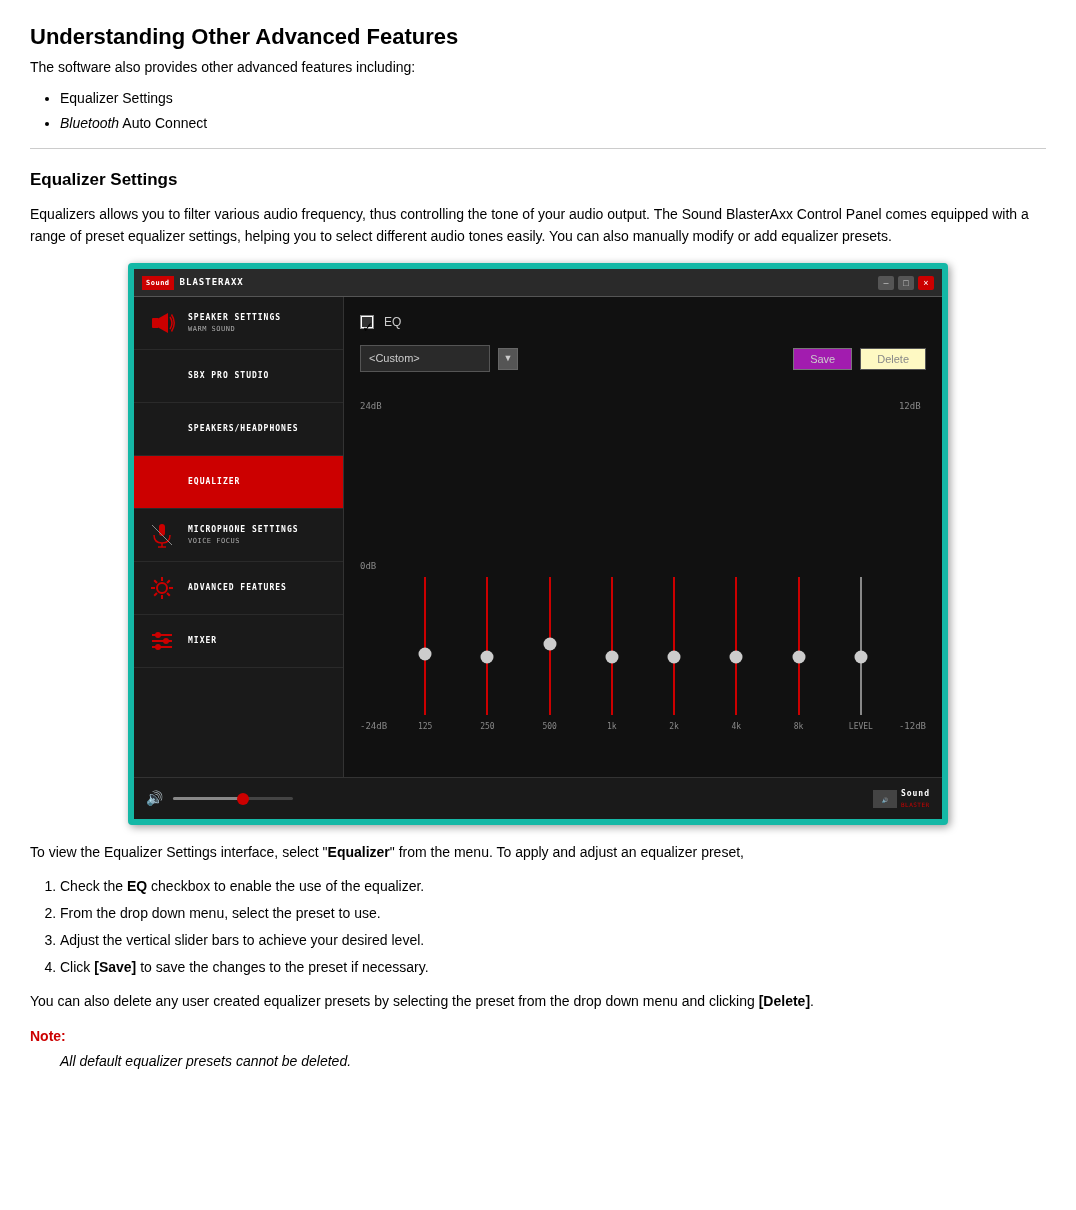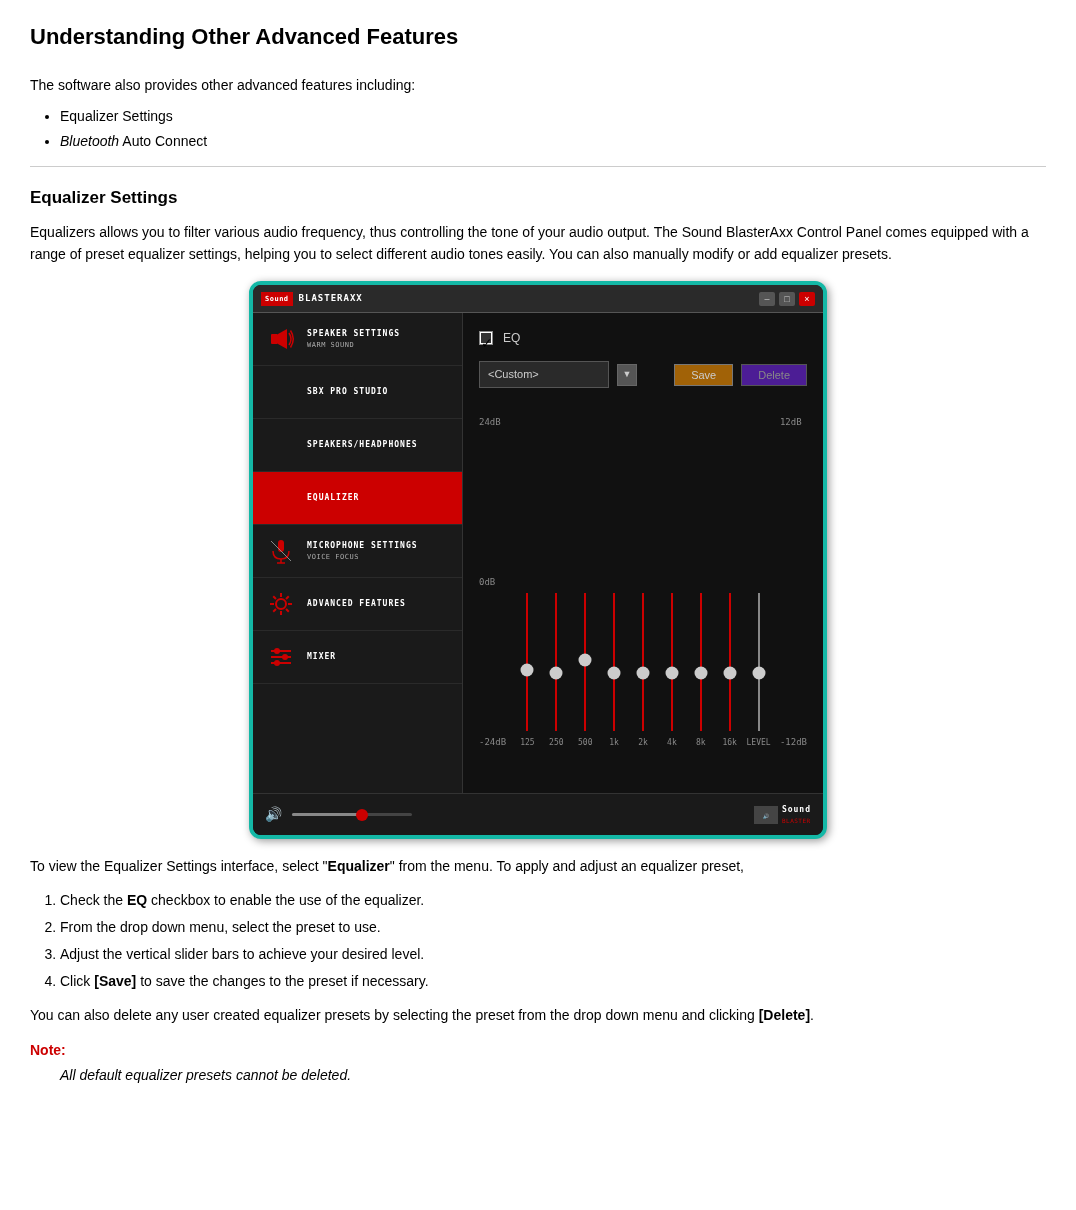--- a/index.html
+++ b/index.html
@@ -8,21 +8,21 @@
       font-size: 14px;
       color: #000;
       background: #fff;
       width: 1076px;
       padding: 20px 30px 30px 30px;
       line-height: 1.5;
     }
     h1 {
       font-size: 22px;
       font-weight: bold;
-      margin-bottom: 22px;
+      margin-bottom: 4px;
     }
     h2 {
       font-size: 17px;
       font-weight: bold;
       color: #000;
       margin-bottom: 10px;
       margin-top: 18px;
     }
     .intro-text {
       margin-bottom: 10px;
@@ -39,24 +39,24 @@
       margin-bottom: 14px;
       line-height: 1.6;
     }
     .screenshot-container {
       display: flex;
       justify-content: center;
       margin: 16px 0 16px 0;
     }
     
     .app-window {
-      width: 578px;
+      width: 820px;
       background: #1a1a1a;
-      border: 4px solid #14b8a6;
-      border-radius: 12px;
+      border: 6px solid #14b8a6;
+      border-radius: 4px;
       overflow: hidden;
       box-shadow: 2px 2px 8px rgba(0,0,0,0.4);
     }
     .app-titlebar {
       background: #2a2a2a;
       height: 28px;
       display: flex;
       align-items: center;
       justify-content: space-between;
       padding: 0 8px;
@@ -211,29 +211,29 @@
       height: 22px;
       background: #555;
       border: 1px solid #666;
       display: flex;
       align-items: center;
       justify-content: center;
       color: #ccc;
       font-size: 9px;
     }
     .eq-save-btn {
-      background: #a16207;
+      background: #a21caf;
       border: 1px solid #777;
       color: #ccc;
       font-size: 11px;
       padding: 4px 16px;
       cursor: pointer;
     }
     .eq-delete-btn {
-      background: #4c1d95;
+      background: #fef9c3;
       border: 1px solid #555;
       color: #888;
       font-size: 11px;
       padding: 4px 16px;
       cursor: pointer;
     }
     
     .app-bottombar {
       background: #1a1a1a;
       height: 42px;
@@ -528,25 +528,20 @@
                 <div style="width:13px;height:13px;background:#ccc;border-radius:50%;position:absolute;top:50%;left:50%;transform:translate(-50%,-50%);cursor:pointer;z-index:2;"></div>
                 <span style="position:absolute;bottom:4px;left:50%;transform:translateX(-50%);color:#888;font-size:8px;font-family:monospace;">4k</span>
               </div>
 
               <div style="flex:1; display:flex; flex-direction:column; align-items:center; height:160px; position:relative;">
                 <div style="width:2px; background:#cc0000; position:absolute; top:0; bottom:22px; left:50%; transform:translateX(-50%);"></div>
                 <div style="width:13px;height:13px;background:#ccc;border-radius:50%;position:absolute;top:50%;left:50%;transform:translate(-50%,-50%);cursor:pointer;z-index:2;"></div>
                 <span style="position:absolute;bottom:4px;left:50%;transform:translateX(-50%);color:#888;font-size:8px;font-family:monospace;">8k</span>
               </div>
 
-              <div style="flex:1; display:flex; flex-direction:column; align-items:center; height:160px; position:relative;">
-                <div style="width:2px; background:#cc0000; position:absolute; top:0; bottom:22px; left:50%; transform:translateX(-50%);"></div>
-                <div style="width:13px;height:13px;background:#ccc;border-radius:50%;position:absolute;top:50%;left:50%;transform:translate(-50%,-50%);cursor:pointer;z-index:2;"></div>
-                <span style="position:absolute;bottom:4px;left:50%;transform:translateX(-50%);color:#888;font-size:8px;font-family:monospace;">16k</span>
-              </div>
 
               <div style="flex:1; display:flex; flex-direction:column; align-items:center; height:160px; position:relative;">
                 <div style="width:2px; background:#888; position:absolute; top:0; bottom:22px; left:50%; transform:translateX(-50%);"></div>
                 <div style="width:13px;height:13px;background:#ccc;border-radius:50%;position:absolute;top:50%;left:50%;transform:translate(-50%,-50%);cursor:pointer;z-index:2;"></div>
                 <span style="position:absolute;bottom:4px;left:50%;transform:translateX(-50%);color:#888;font-size:8px;font-family:monospace;">LEVEL</span>
               </div>
             </div>
           </div>
         </div>
       </div>

